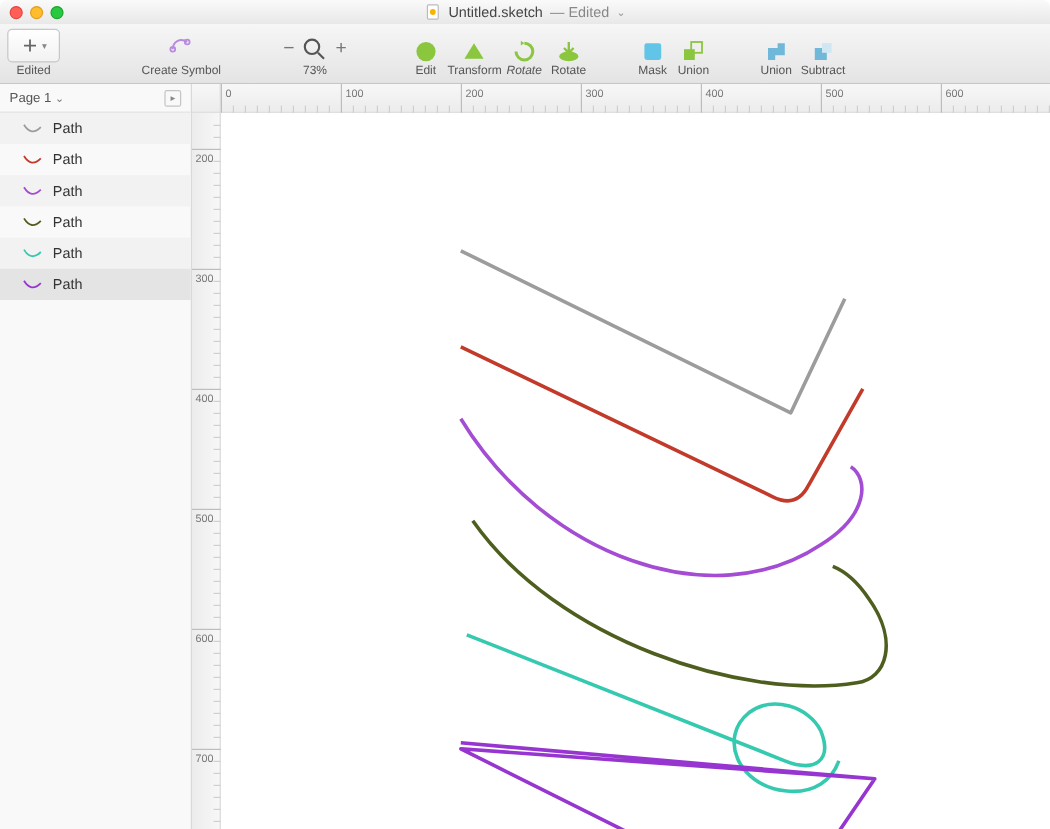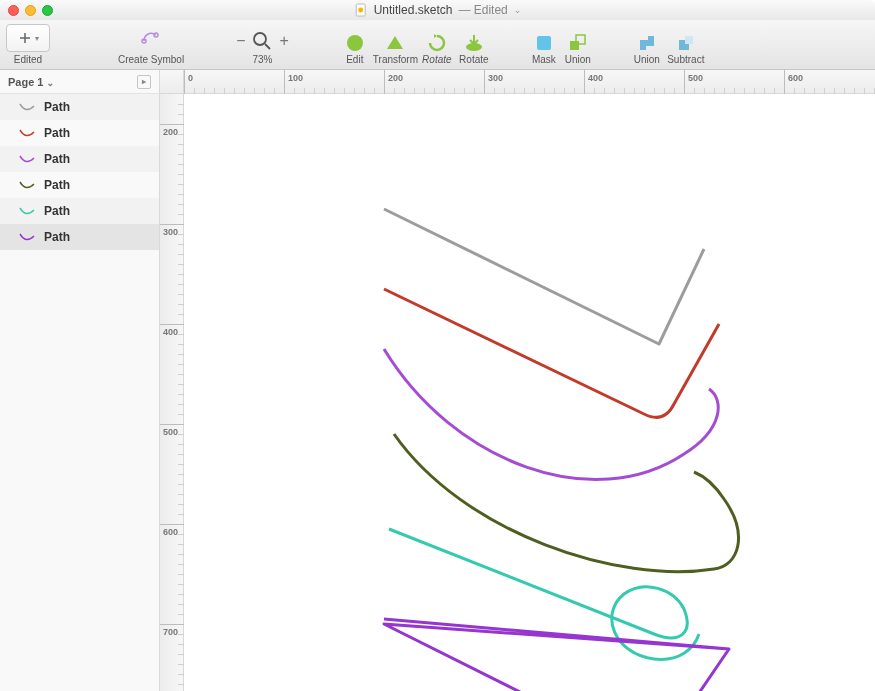--- a/index.html
+++ b/index.html
@@ -23,21 +23,21 @@
   .tool-icons-row { display: flex; gap: 4px; align-items: center; }
   .tool-btn { width: 34px; height: 28px; border: 1px solid #c7c7c7; border-radius: 4px; background: linear-gradient(#ffffff,#f2f2f2); display:flex; align-items:center; justify-content:center; }
   .tool-btn.wide { width: 44px; }
   .tool-label { font-size: 10px; color: #555; margin-top: 2px; }
   .tool-labels-row { display: flex; gap: 4px; }
   .tool-labels-row span { width: 34px; text-align: center; font-size:10px; color:#555; }
   .zoom-group { display:flex; flex-direction:column; align-items:center; margin: 0 8px;}
   .zoom-row { display:flex; align-items:center; gap:6px;}
   .zoom-sign { font-size:16px; color:#777; }
 
-  .body-row { flex:1; display:flex; height: calc(691px - 70px); font-weight: bold; }
+  .body-row { flex:1; display:flex; height: calc(691px - 70px); }
   .sidebar { width: 160px; border-right: 1px solid #d9d9d9; background: #f9f9f9; display:flex; flex-direction:column;}
   .page-header { height: 24px; border-bottom:1px solid #e2e2e2; display:flex; align-items:center; justify-content:space-between; padding: 0 8px; font-size:11px; color:#555;}
   .page-header .caret { font-size:9px; color:#777; margin-left:3px;}
   .page-header .collapse-icon { width:14px;height:14px; border:1px solid #c4c4c4; border-radius:2px; display:flex; align-items:center; justify-content:center; font-size:8px; color:#888;}
   .layer-list { flex:1; overflow:hidden; }
   .layer-item { height:26px; display:flex; align-items:center; padding-left:18px; gap:8px; font-size:12px; color:#333;}
   .layer-item.selected { background:#e4e4e4; }
   .layer-item.shade { background:#f2f2f2; }
   .layer-icon { width:18px; height:14px; flex-shrink:0;}
 

